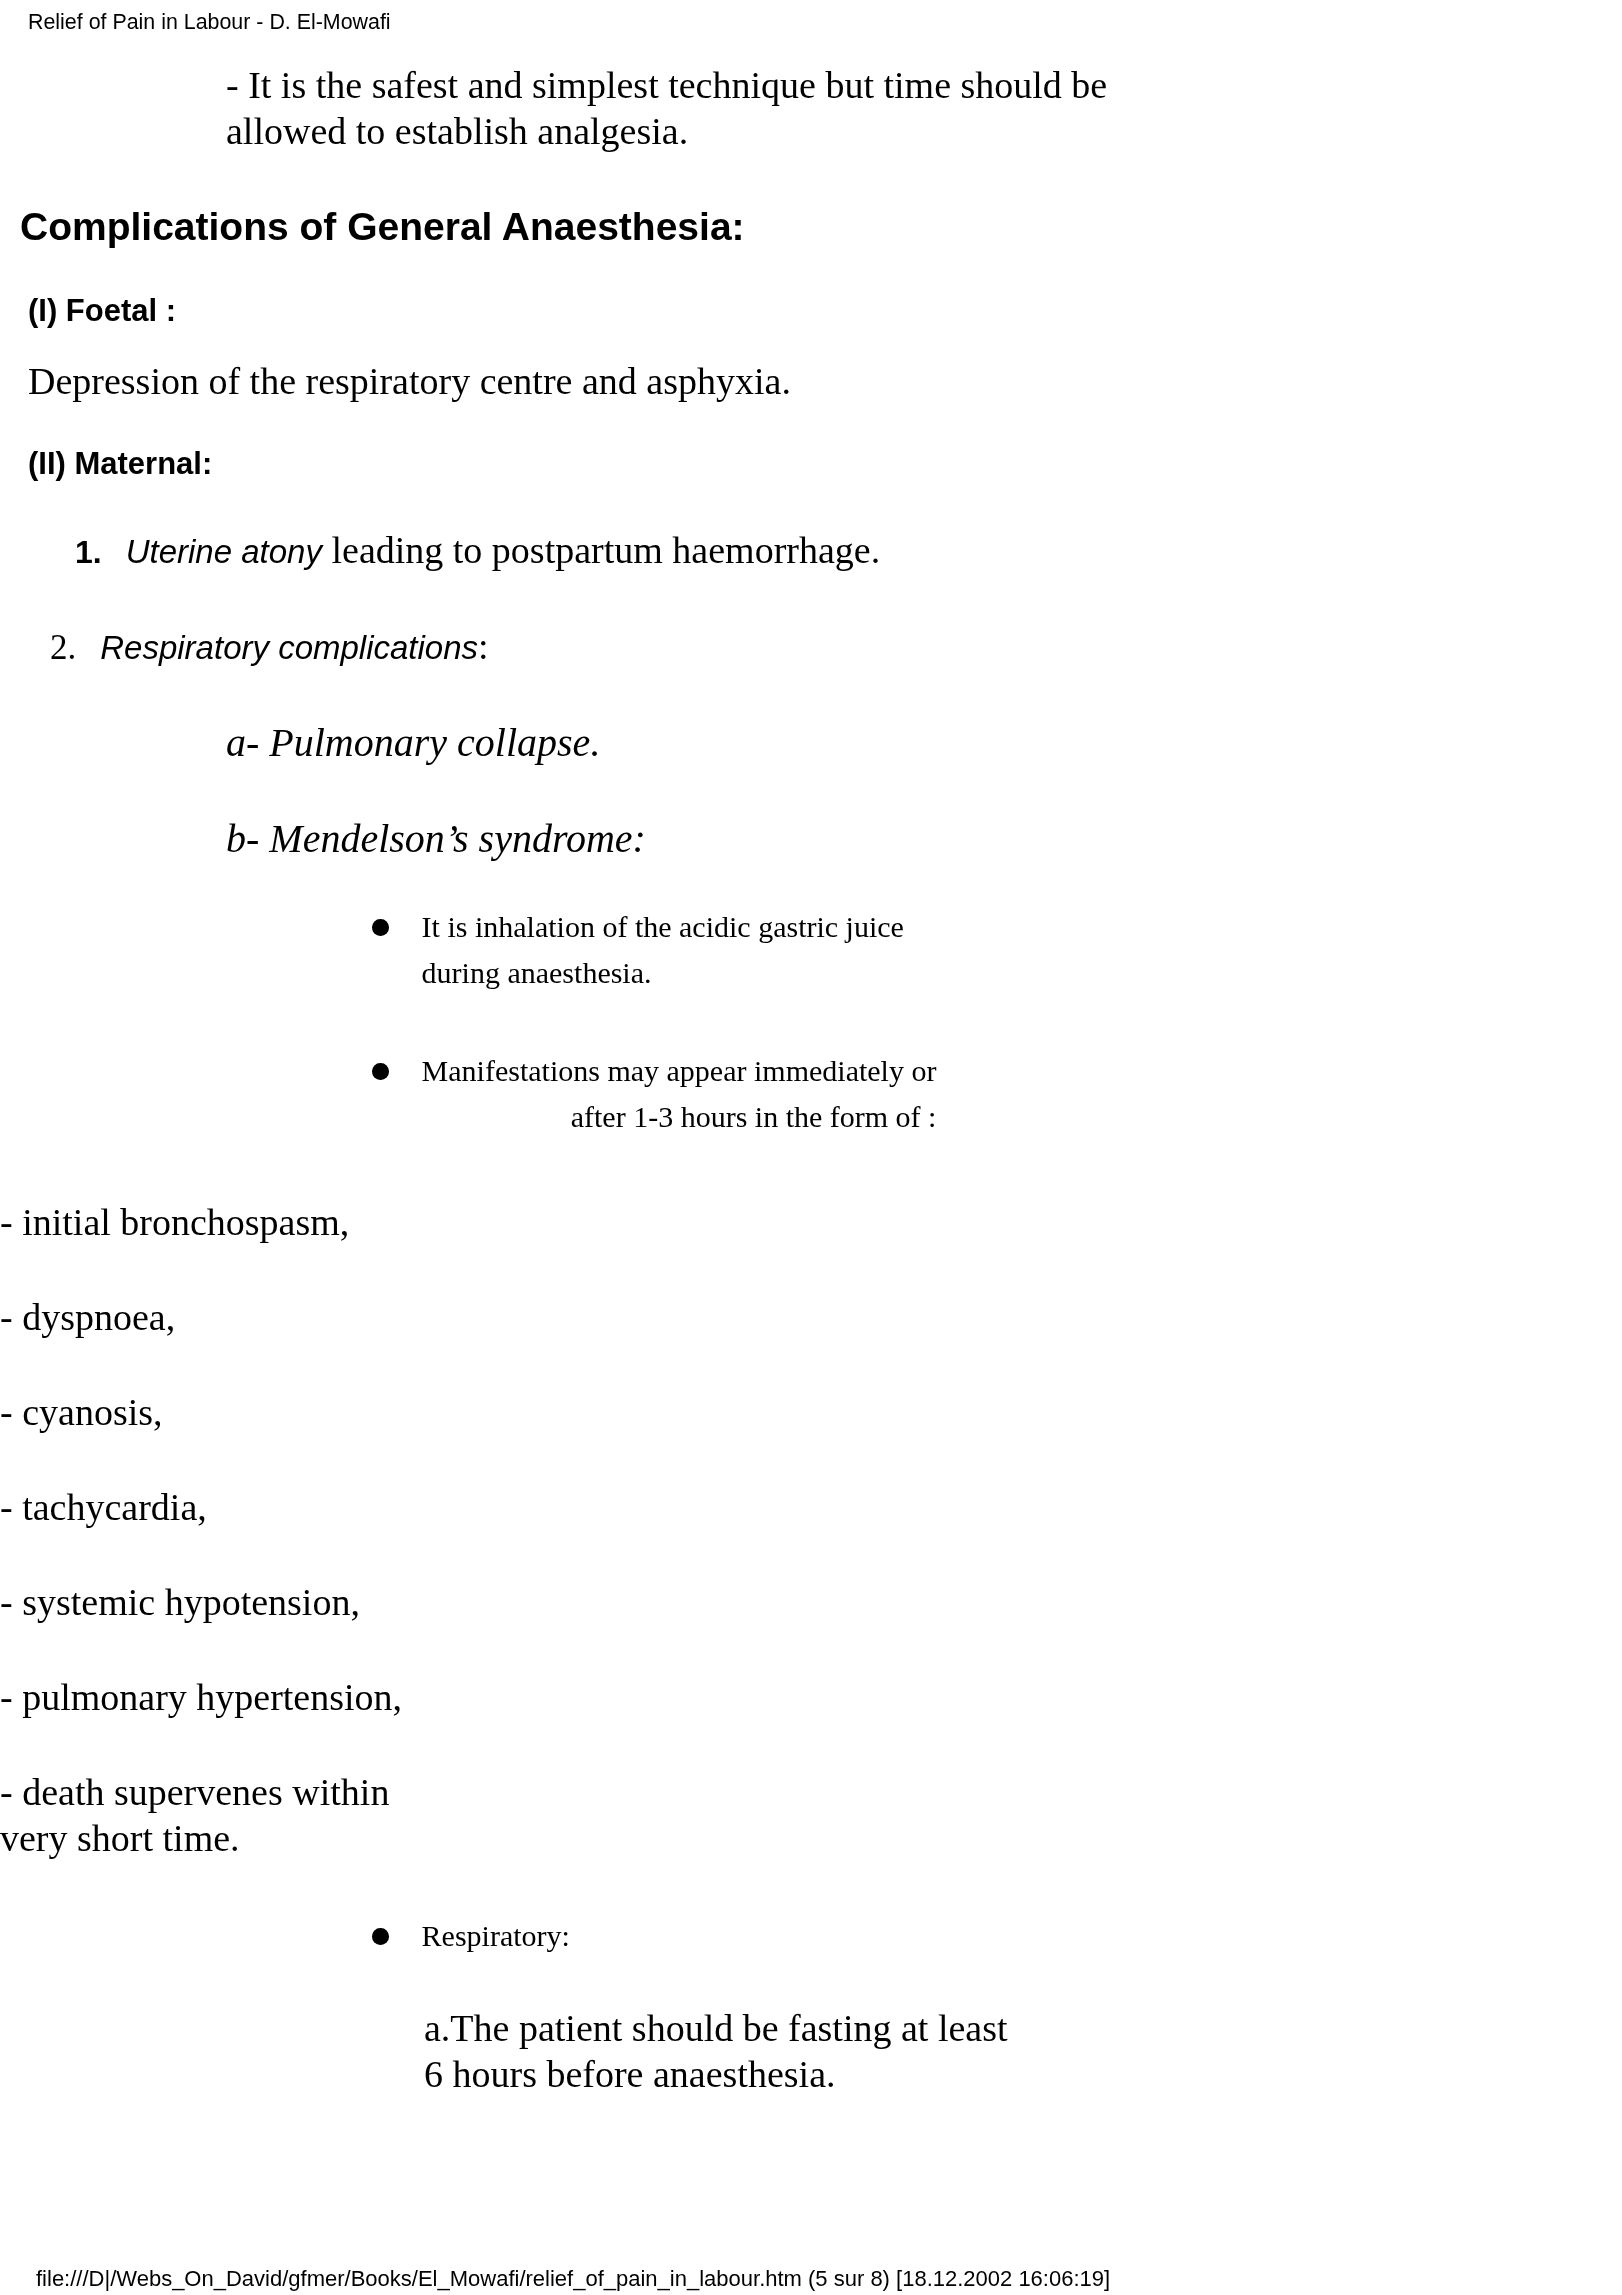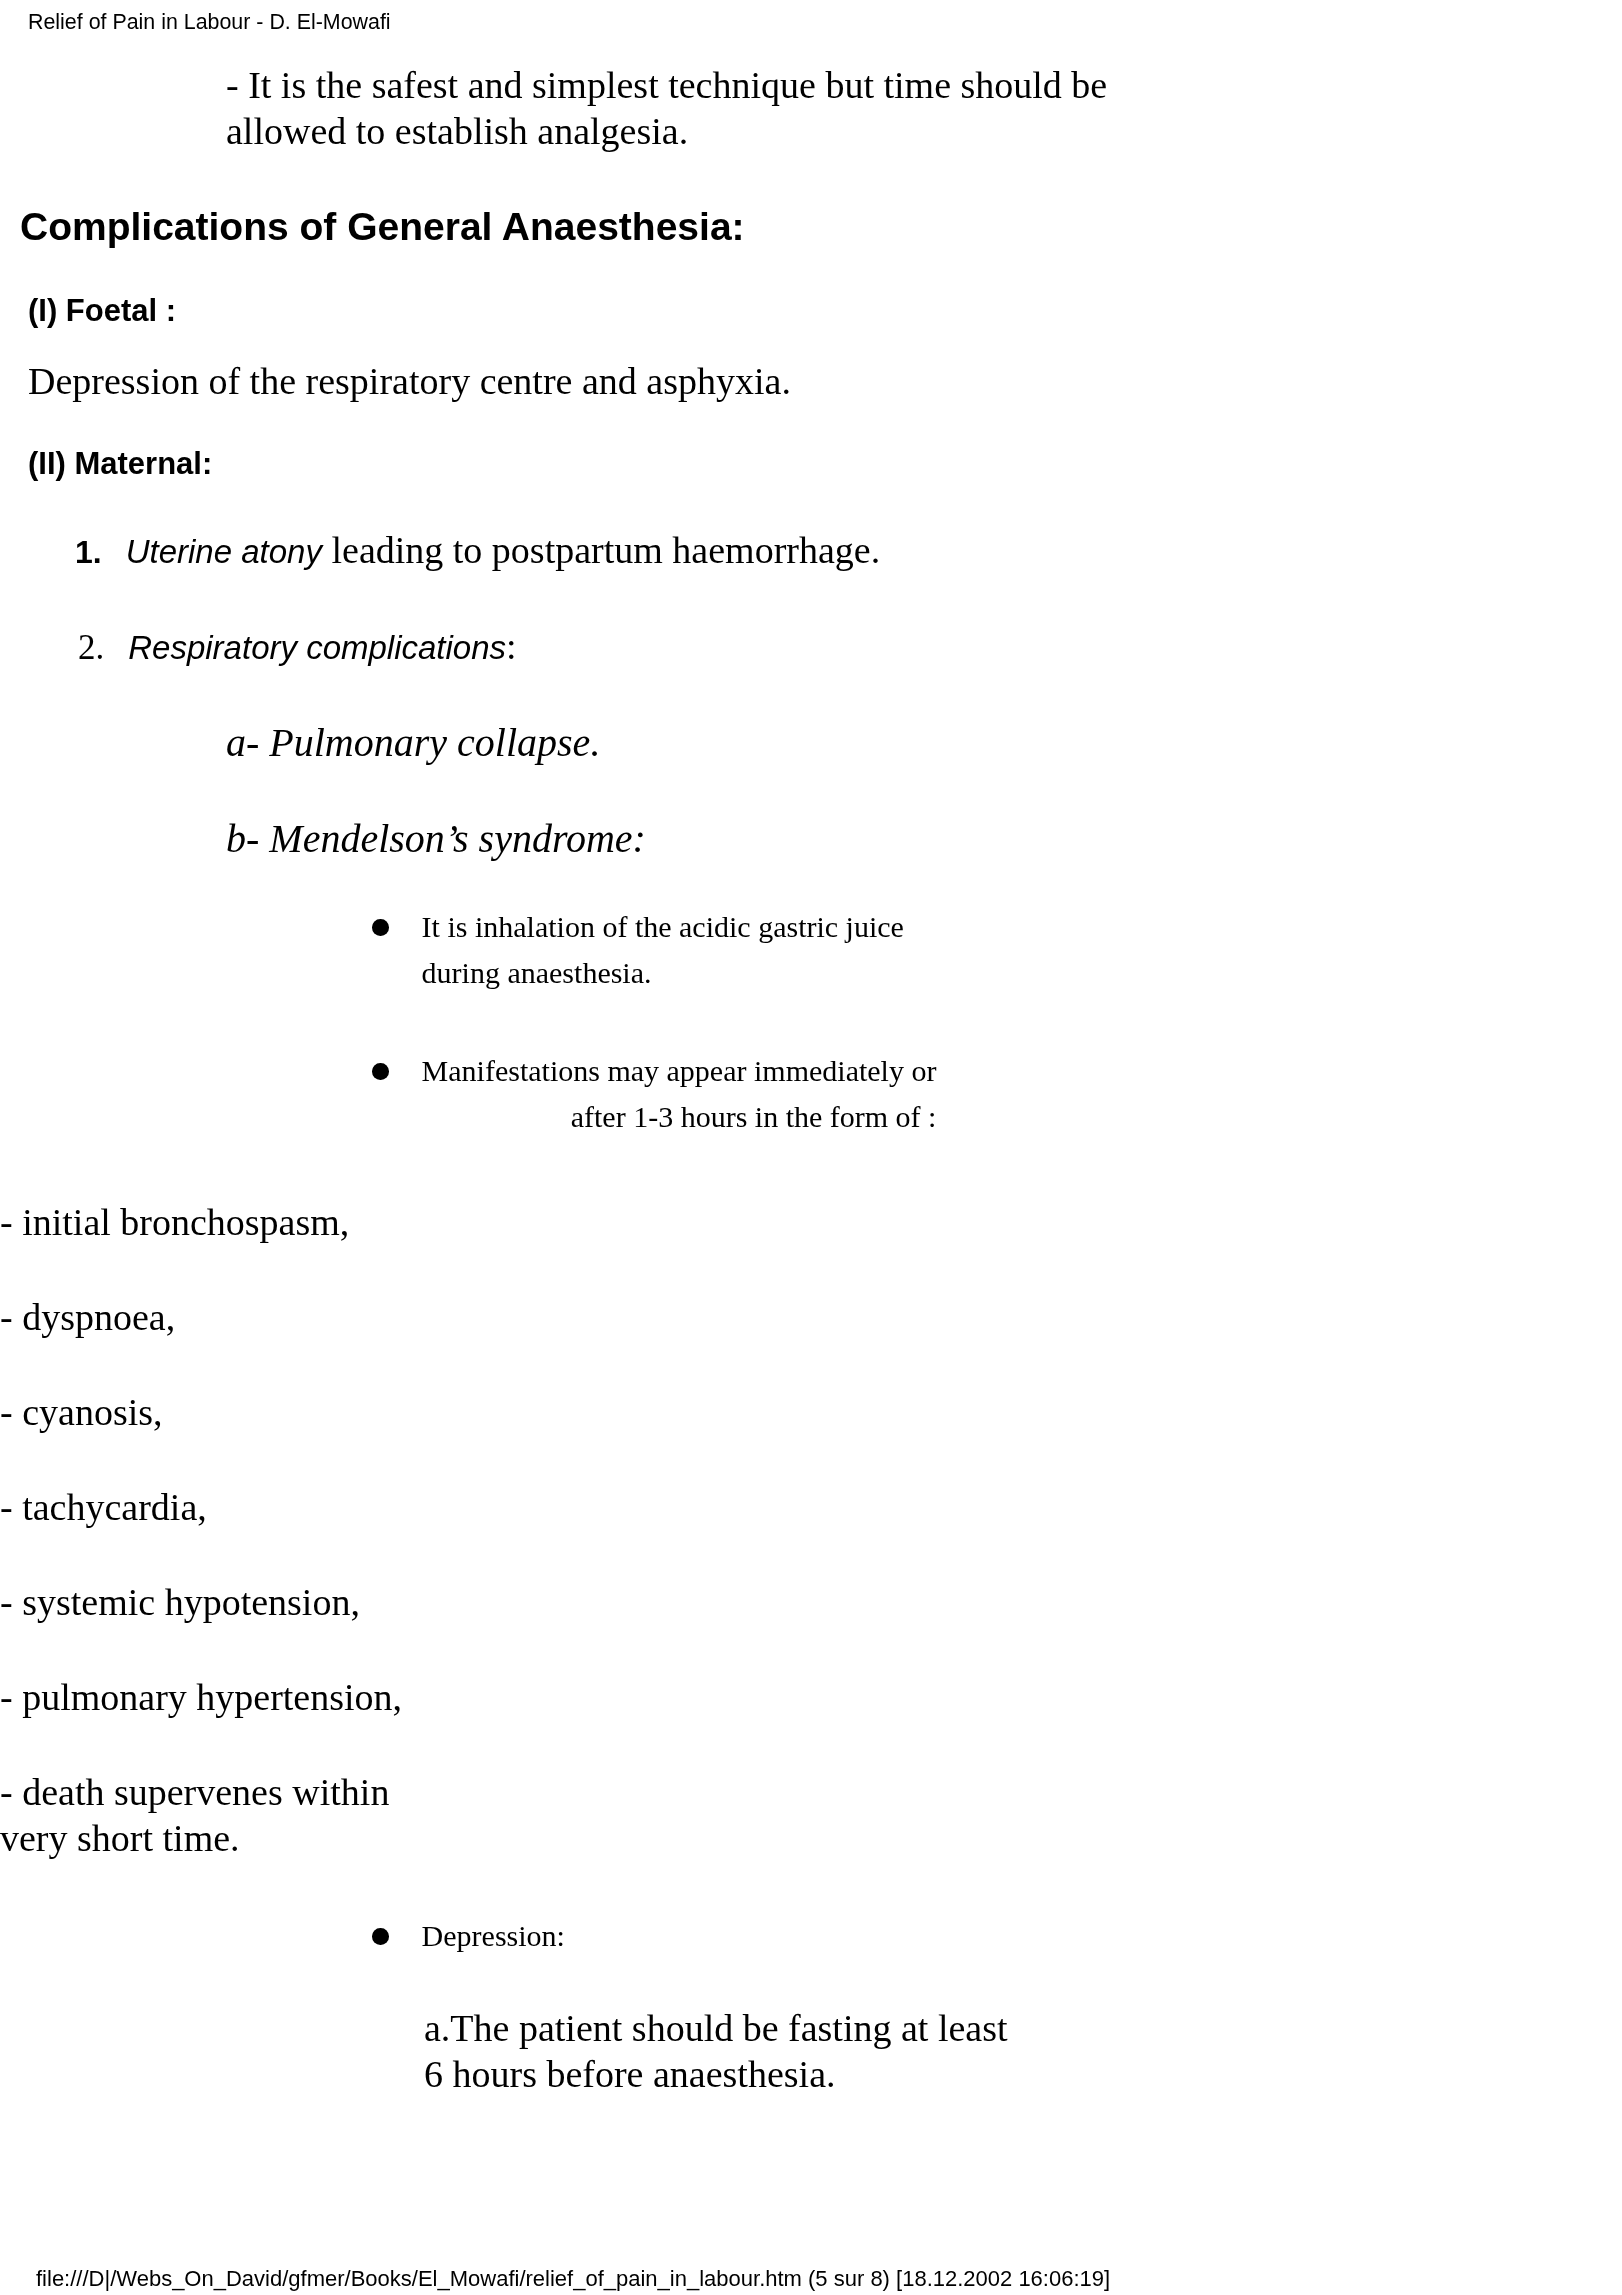--- a/index.html
+++ b/index.html
@@ -51,21 +51,21 @@
     margin: 28.5px 0 0 28px;
     font-size: 38px;
     line-height: 46px;
   }
 
   .num-item {
     font-size: 38px;
     line-height: 46px;
   }
   .num-item.item1 { margin: 44px 0 0 75px; }
-  .num-item.item2 { margin: 48px 0 0 78px; }
+  .num-item.item2 { margin: 48px 0 0 50px; }
   .num {
     display: inline-block;
     margin-right: 24px;
   }
   .num.bold1 {
     font-family: "Liberation Sans", sans-serif;
     font-weight: 700;
     font-size: 32px;
   }
   .num.plain2 {
@@ -185,21 +185,21 @@
     <div class="dash-item">- cyanosis,</div>
     <div class="dash-item">- tachycardia,</div>
     <div class="dash-item">- systemic hypotension,</div>
     <div class="dash-item">- pulmonary hypertension,</div>
     <div class="dash-item">- death supervenes within
 very short time.</div>
   </div>
 
   <div class="bullet-item b3">
     <span class="dot"></span>
-    <span class="bullet-text">Depression:</span>
+    <span class="bullet-text">Respiratory:</span>
   </div>
 
   <div class="proph">a.The patient should be fasting at least
 6 hours before anaesthesia.</div>
 
   <div class="footer">file:///D|/Webs_On_David/gfmer/Books/El_Mowafi/relief_of_pain_in_labour.htm (5 sur 8) [18.12.2002 16:06:19]</div>
 
 </div>
 
 

